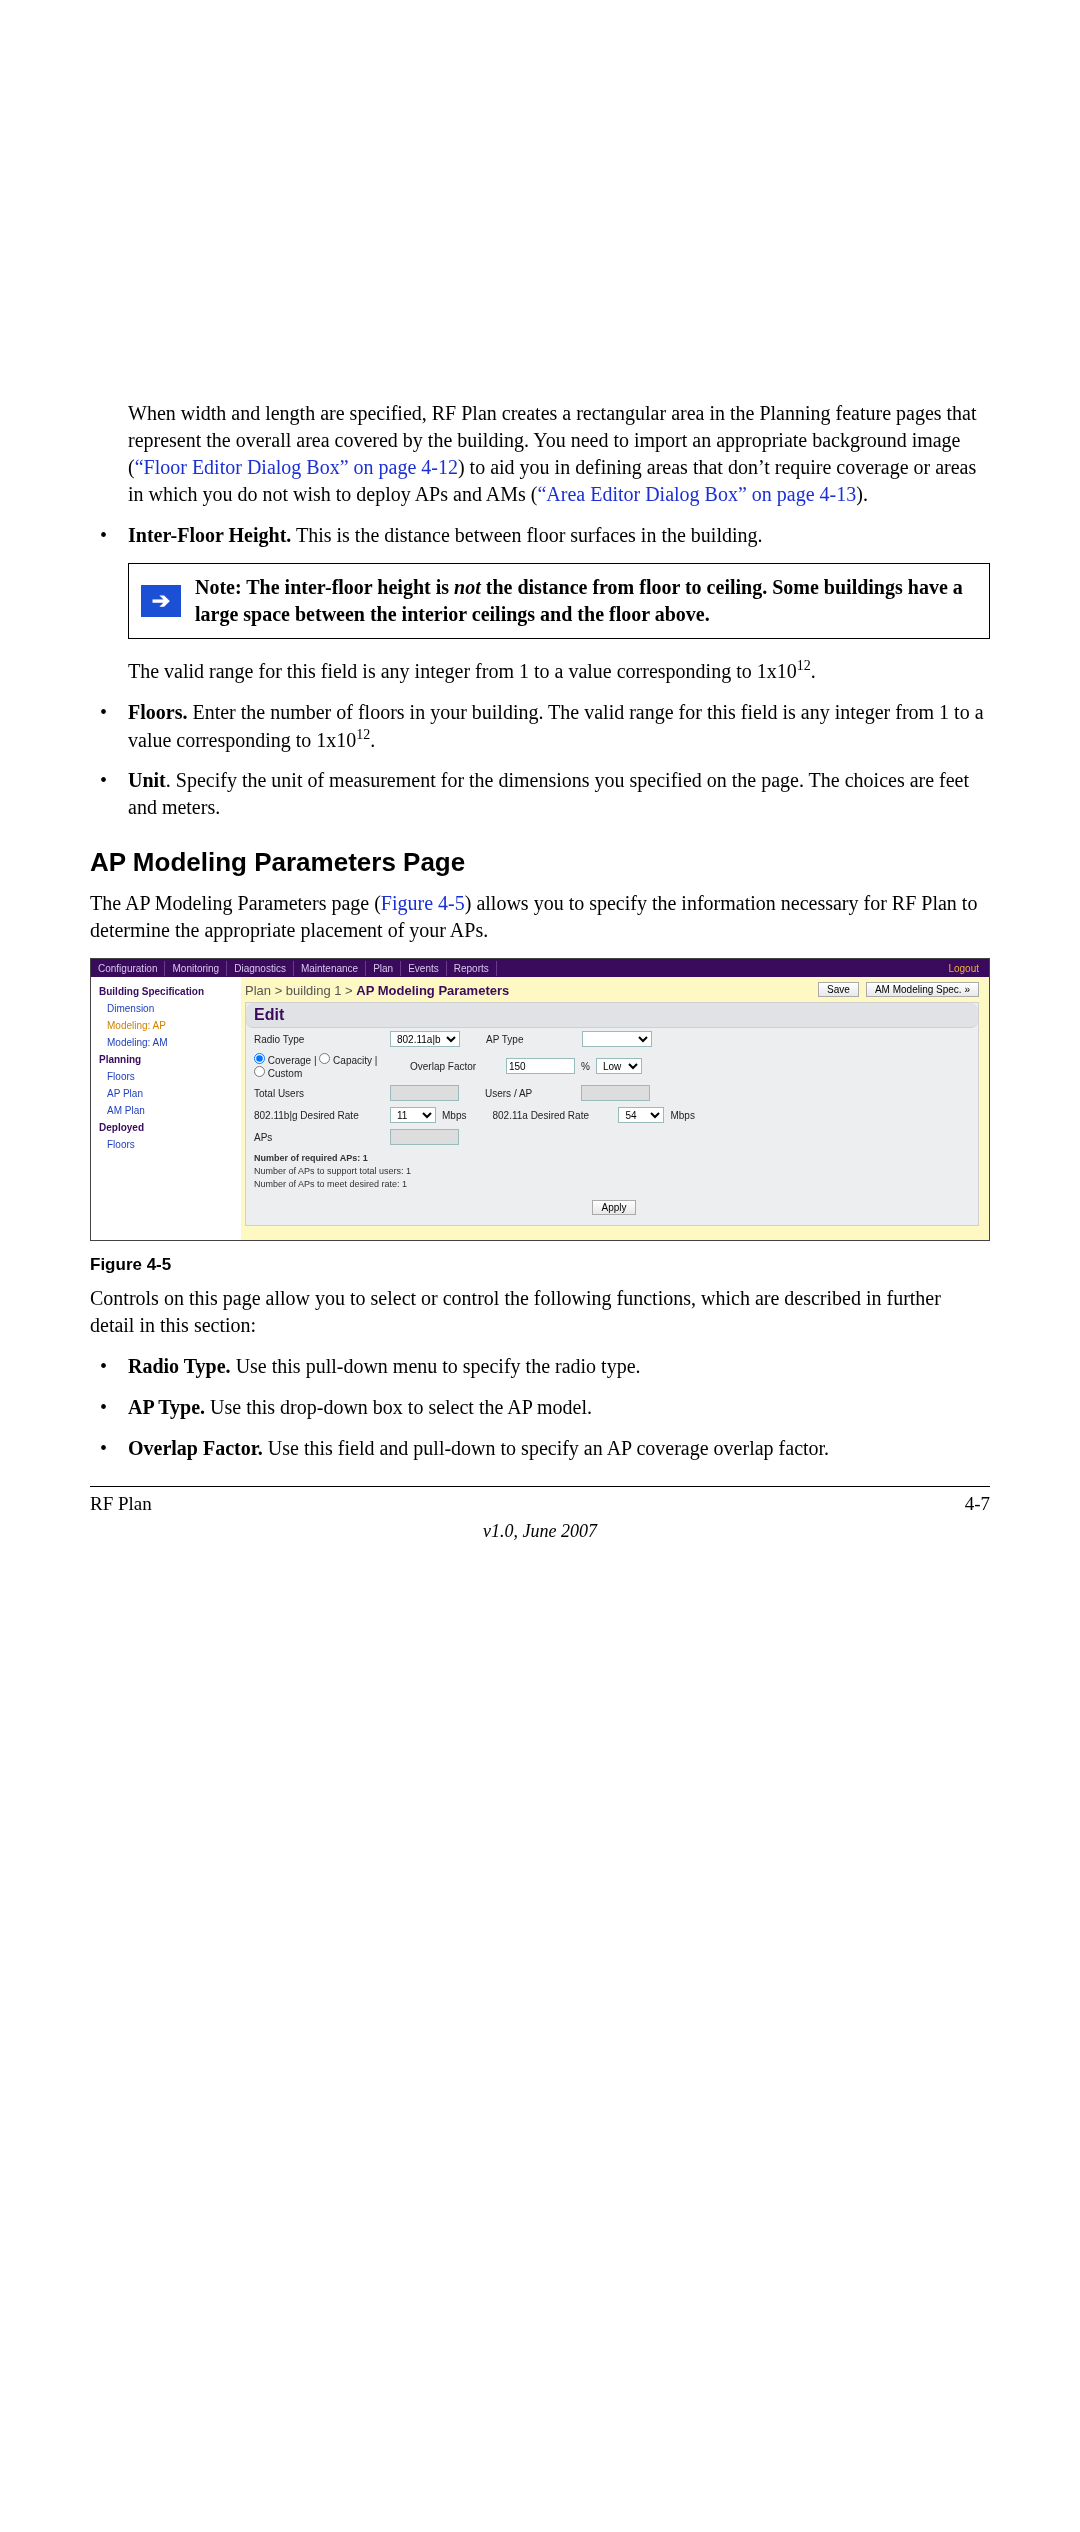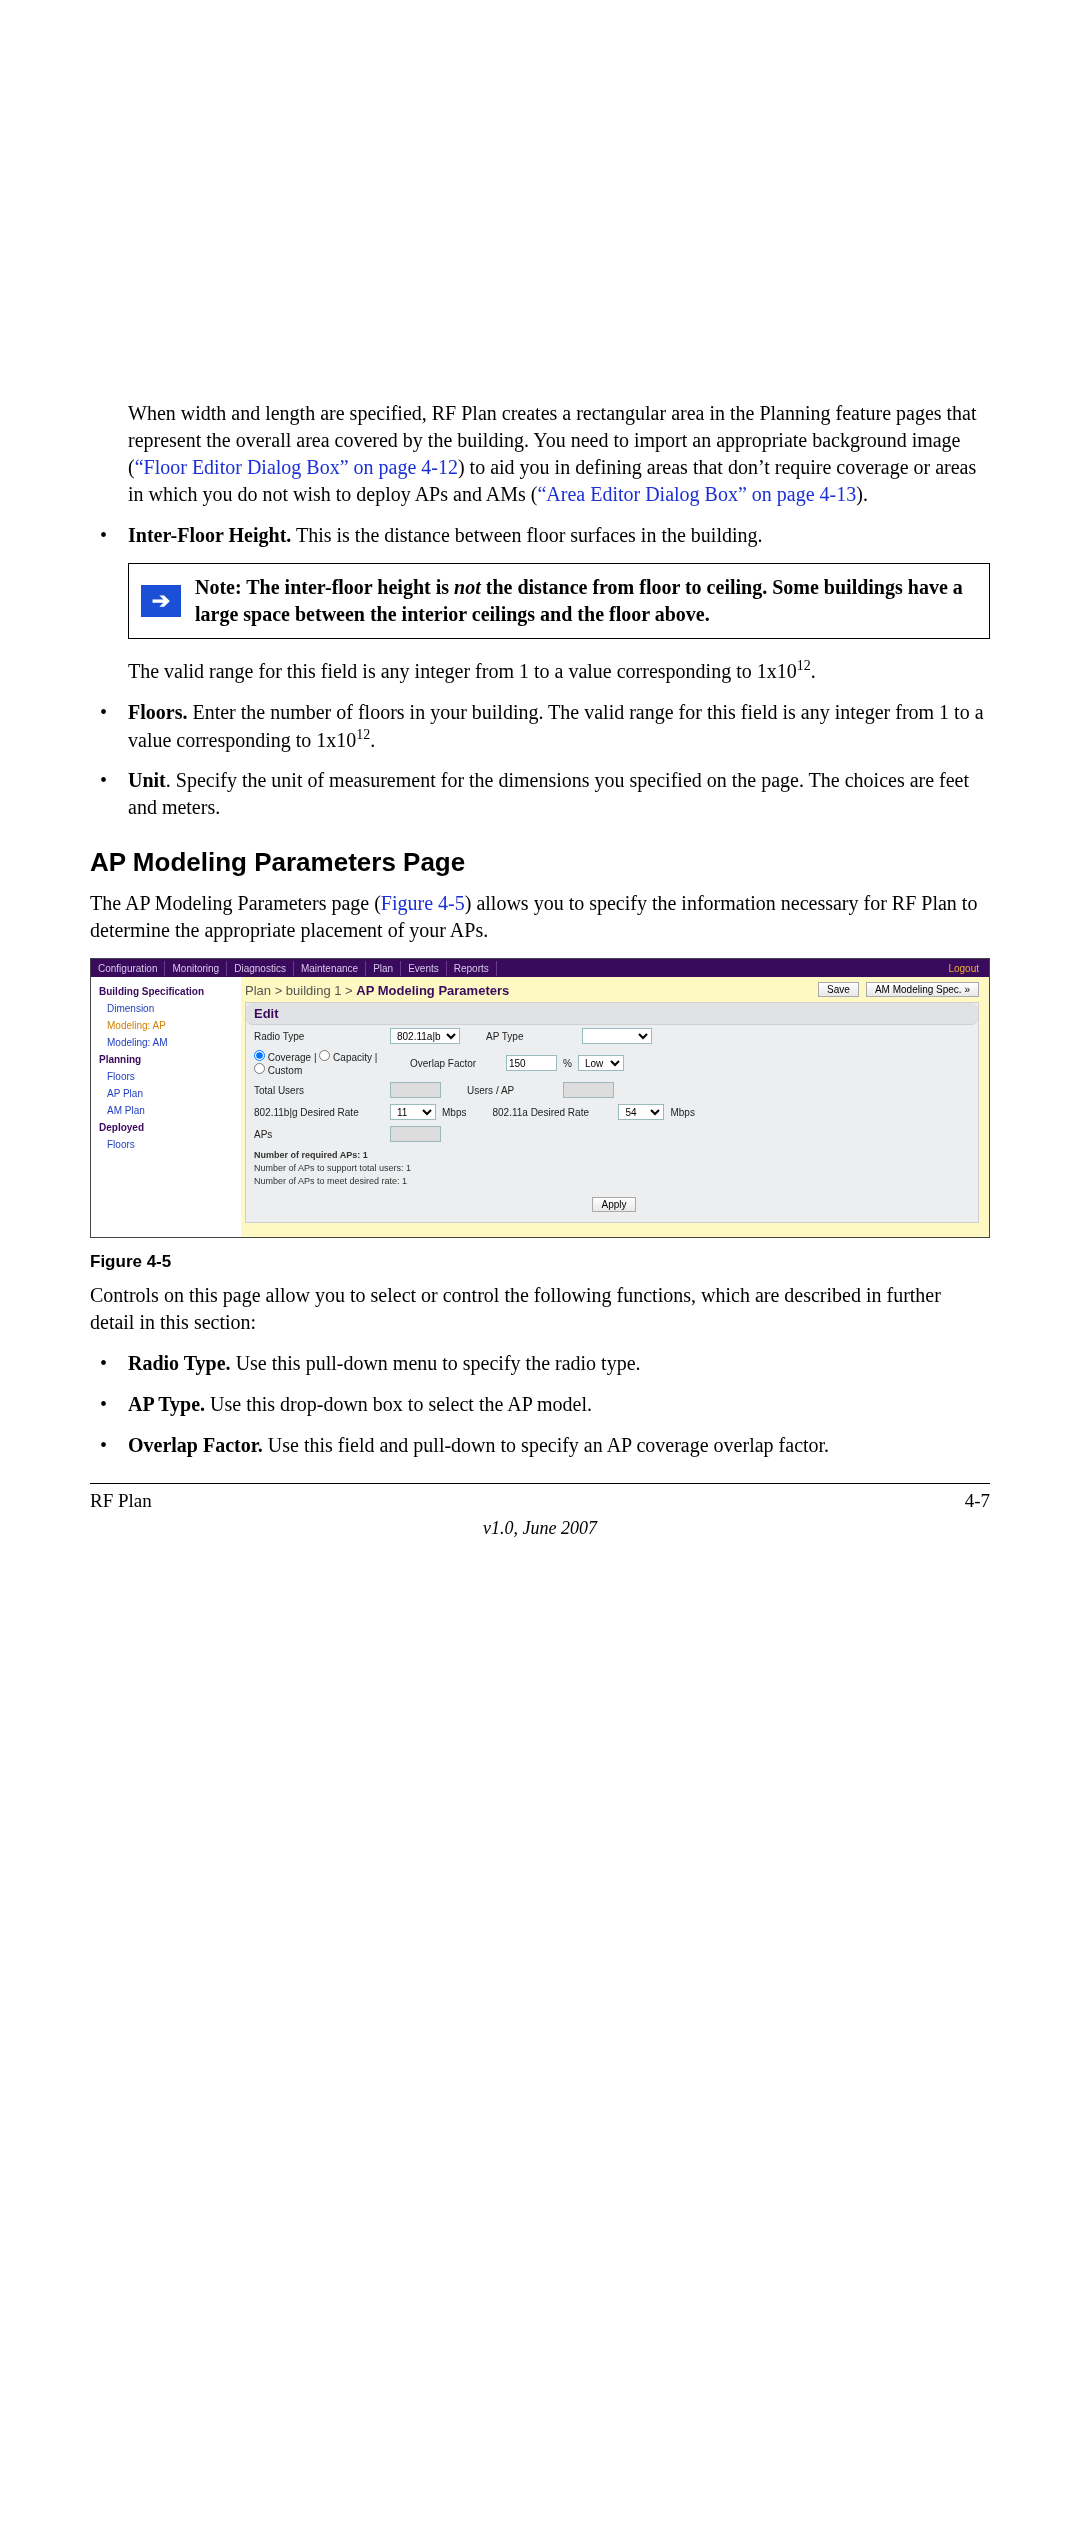--- a/index.html
+++ b/index.html
@@ -111,36 +111,36 @@
     cursor: pointer;
     margin-left: 4px;
     font-family: Verdana, Arial, sans-serif;
   }
   .editpanel {
     background: #eceef0;
     border: 1px solid #d0d0d0;
     clear: both;
   }
   .editpanel .ehead {
-    color: #3a0a5c; font-weight: bold; font-size: 13px;
+    color: #3a0a5c; font-weight: bold; font-size: 16px;
     background: #e0e2e6; padding: 3px 8px;
     border-bottom: 1px solid #d0d0d0;
     border-radius: 7px;
   }
   .erow { display: flex; padding: 3px 8px; align-items: center; gap: 6px; font-size: 10px; color: #222; }
   .erow .lab { width: 130px; }
   .erow .lab2 { width: 90px; margin-left: 20px; }
   .sel, .inp {
     font-size: 10px; border: 1px solid #9bb; background: #fff;
     padding: 0 2px; height: 16px;
     font-family: Verdana, Arial, sans-serif;
   }
   .sel { width: 70px; }
   .sel.sm { width: 46px; }
-  .inp { width: 51px; text-align: left; }
+  .inp { width: 69px; text-align: left; }
   .radio { width: 11px; height: 11px; }
   .small { font-size: 9px; color: #333; padding: 4px 8px; line-height: 1.4; }
   .applyrow { text-align: center; padding: 6px 0 10px 0; }
   
   .foot-rule { border-top: 1.5px solid #000; margin-top: 24px; padding-top: 6px; display: flex; justify-content: space-between; font-size: 19px; }
   .version { text-align: center; font-style: italic; font-size: 18px; margin-top: 6px; }
 </style>
 </head>
 <body>
 

